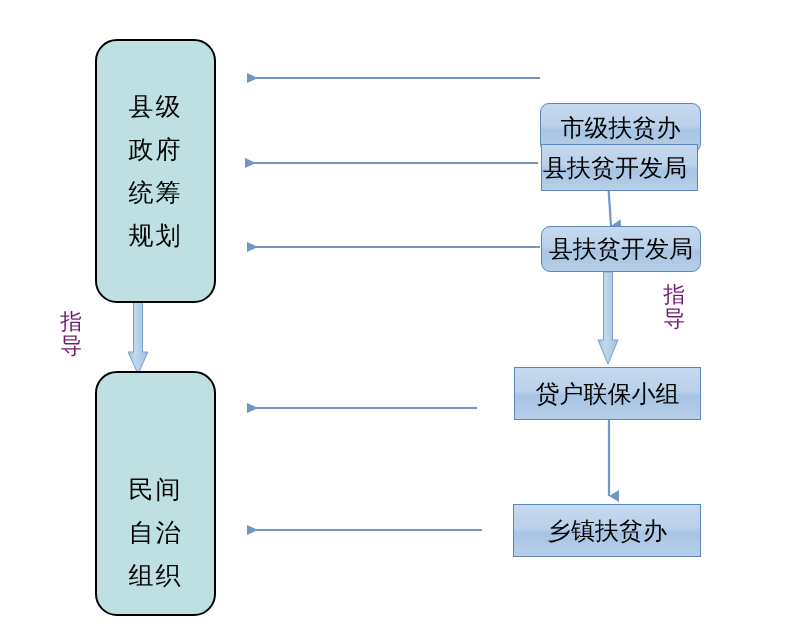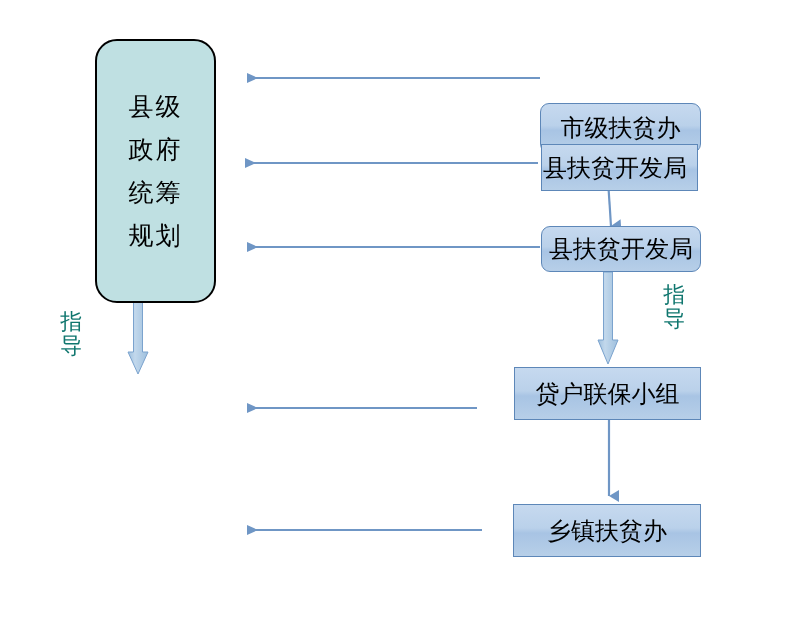--- a/index.html
+++ b/index.html
@@ -63,21 +63,21 @@
     justify-content: flex-start;
   }
   .bbox.overflow .label {
     margin-left: 1px;
   }
 
   
   .vlabel {
     position: absolute;
     font-size: 22px;
-    color: #0f766e;
+    color: #701a75;
     line-height: 1.08;
     width: 1.2em;
     text-align: center;
     word-break: break-all;
     font-family: "Liberation Serif", "DejaVu Serif", serif;
   }
 
   
   #arrows {
     position: absolute;
@@ -144,20 +144,25 @@
     </g>
   </svg>
 
   <div class="lbox" style="left:95px; top:39px; width:121px; height:264px;">
     <div class="label">县级
 政府
 统筹
 规划</div>
   </div>
 
+  <div class="lbox" style="left:95px; top:371px; width:121px; height:245px;">
+    <div class="label" style="margin-top:78px;">民间
+自治
+组织</div>
+  </div>
 
   <div class="bbox round" style="left:540px; top:68px; width:161px; height:50px;margin-top:35px;">
     <div class="label">市级扶贫办</div>
   </div>
 
   <div class="bbox overflow" style="left:541px; top:144px; width:157px; height:47px;">
     <div class="label">县扶贫开发局</div>
   </div>
 
   <div class="bbox round" style="left:541px; top:226px; width:160px; height:46px;">

